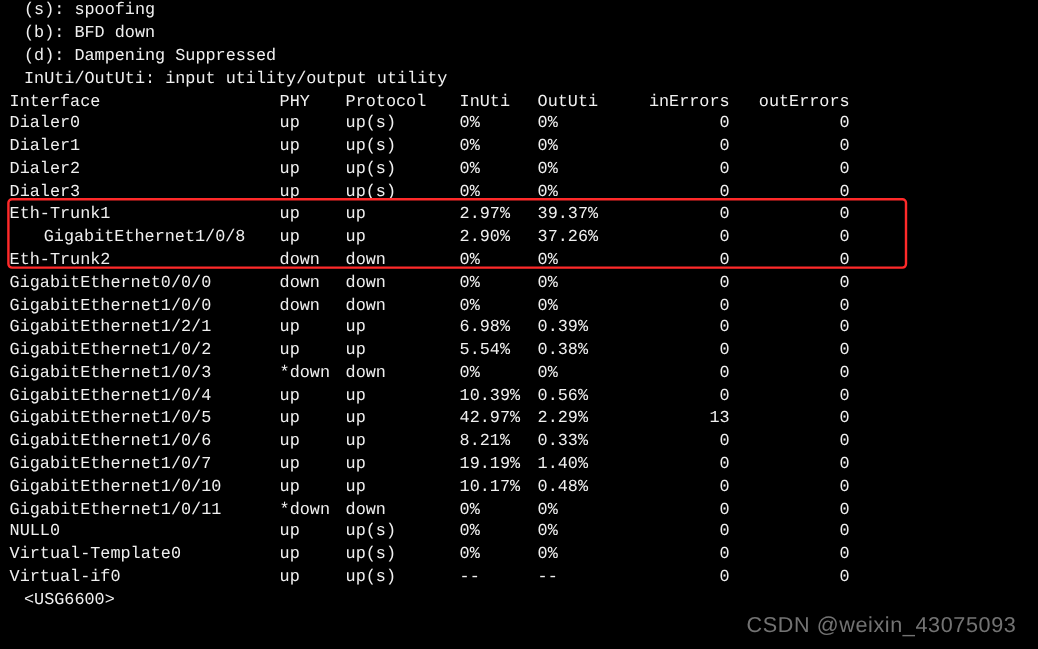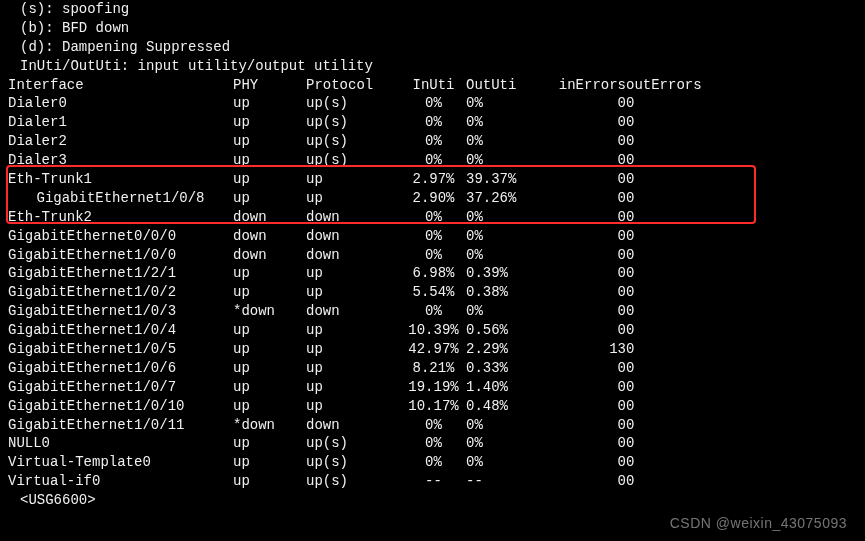--- a/index.html
+++ b/index.html
@@ -12,43 +12,43 @@
     width: 865px;
     height: 541px;
     padding: 0 8px;
     position: relative;
     overflow: hidden;
   }
   .line { white-space: pre; margin-left: 12px; }
   .hdr span, .row span { display: inline-block; }
   .c-if   { width: 225px; }
   .c-phy  { width: 55px; font-family: Liberation Mono, monospace; }
-  .c-proto{ width: 95px; margin-left: 18px; }
-  .c-in   { width: 65px; text-align: center; }
+  .c-proto{ width: 95px; }
+  .c-in   { width: 65px; text-align: left; }
   .c-out  { width: 65px; text-align: left; }
   .c-ie   { width: 95px; text-align: right; }
-  .c-oe   { width: 100px; text-align: left; }
+  .c-oe   { width: 100px; text-align: right; }
   .indent { padding-left: 24px; width: 201px; display: inline-block; text-align: center; }
   .highlight-box {
     position: absolute;
     border: 2px solid #ff2a2a;
     border-radius: 4px;
     left: 6px;
     top: 165px;
     width: 750px;
     height: 59px;
     pointer-events: none;
   }
   .watermark {
     position: absolute;
     right: 18px;
     bottom: 8px;
     color: rgba(210,210,210,0.55);
     font-family: Arial, sans-serif;
-    font-size: 14px;
+    font-size: 18px;
     letter-spacing: 0.5px;
     margin-top: 48px;
   }
 </style>
 </head>
 <body>
 
 <div class="line">(s): spoofing</div>
 <div class="line">(b): BFD down</div>
 <div class="line">(d): Dampening Suppressed</div>

